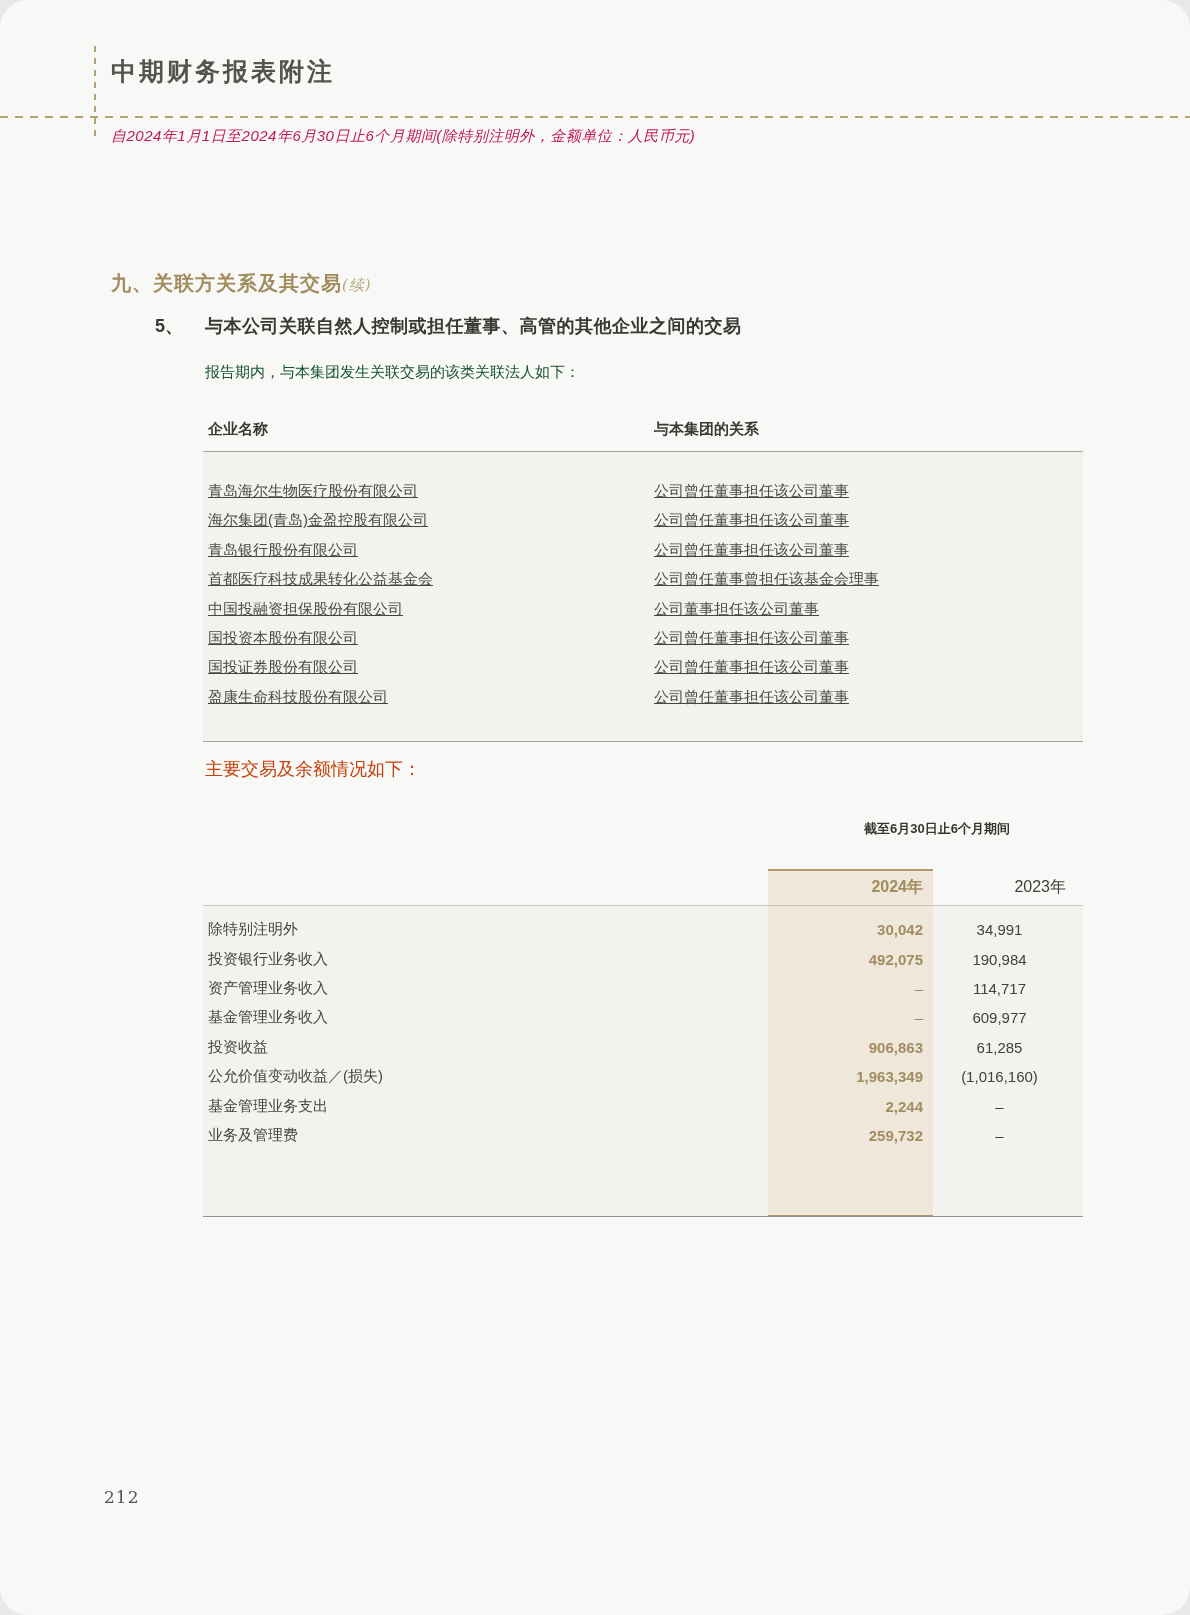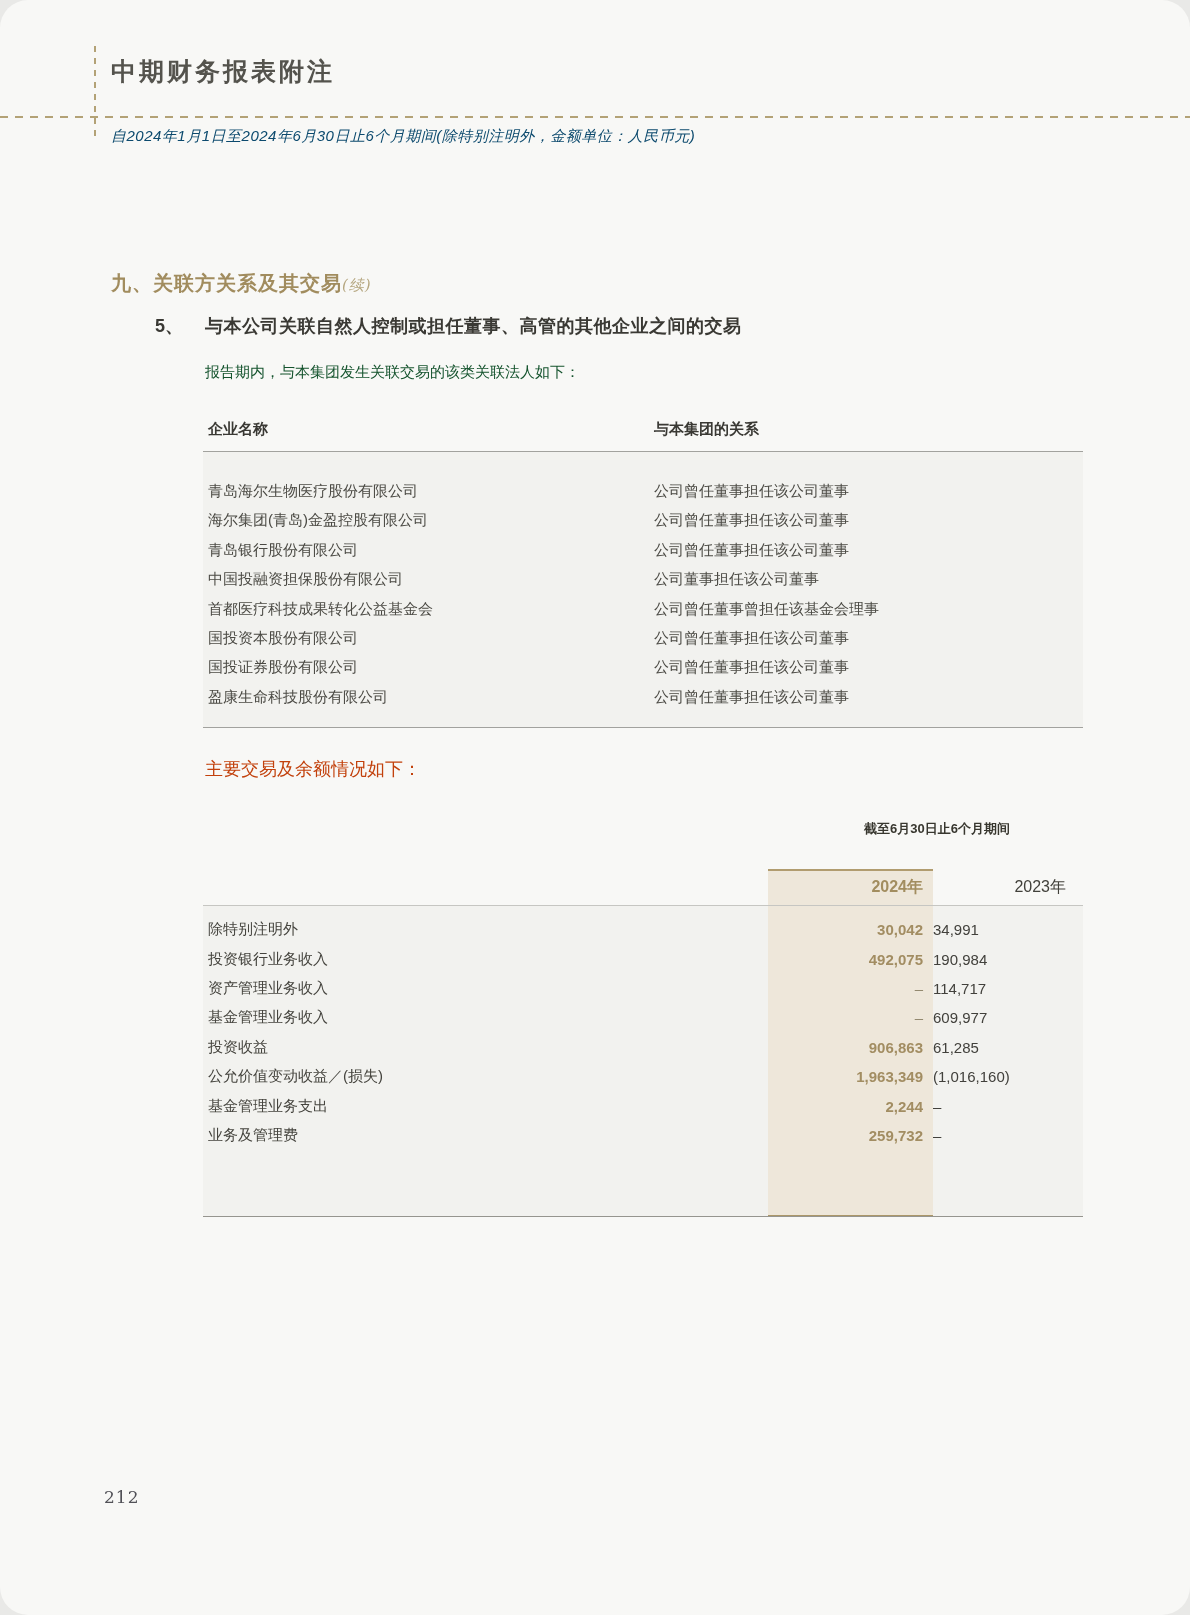--- a/index.html
+++ b/index.html
@@ -23,21 +23,21 @@
     position:absolute; left:0; top:116px; width:1190px; height:2px;
     background:repeating-linear-gradient(90deg,#b3a276 0 8px,transparent 8px 15px);
   }
   .doc-title {
     position:absolute; left:111px; top:55px;
     font-family:"DejaVu Serif","Liberation Serif",serif;
     font-size:25px; font-weight:bold; letter-spacing:3px; color:#54534d;
   }
   .doc-subtitle {
     position:absolute; left:111px; top:127px;
-    font-size:15px; font-style:italic; color:#0c4a6e; letter-spacing:0.5px;
+    font-size:15px; font-style:italic; color:#be185d; letter-spacing:0.5px;
   }
   .sec-heading {
     position:absolute; left:111px; top:270px;
     font-size:20px; font-weight:bold; color:#a18c5e; letter-spacing:1px;
   }
   .sec-heading .cont {
     font-size:15px; font-weight:normal; font-style:italic; color:#b5a67f;
     font-family:"DejaVu Serif","Liberation Serif",serif;
   }
   .sub-num {
@@ -50,22 +50,23 @@
   }
   .para-1 { position:absolute; left:205px; top:363px; font-size:15px; color:#14532d; }
   .para-2 { position:absolute; left:205px; top:757px; font-size:18px; color:#c2410c; }
 
   
   .tbl1 { position:absolute; left:203px; top:420px; width:880px; }
   .tbl1-head { display:flex; padding-bottom:12px; border-bottom:1px solid #a2a29e; }
   .tbl1-head .c1 { width:451px; padding-left:5px; font-size:15px; font-weight:bold; color:#3a3934; }
   .tbl1-head .c2 { flex:1; font-size:15px; font-weight:bold; color:#3a3934; }
   .tbl1-body {
-    background:#f2f2ef; padding:24px 0 16px 0;
+    background:#f2f2ef; padding:24px 0 30px 0;
     border-bottom:1px solid #a2a29e;
+    text-decoration:underline;
   }
   .tbl1-row { display:flex; line-height:29.4px; font-size:15px; color:#4b4a44; }
   .tbl1-row .c1 { width:451px; padding-left:5px; }
   .tbl1-row .c2 { flex:1; }
 
   
   .tbl2 { position:absolute; left:203px; top:812px; width:880px; height:405px; }
   .t2-band { position:absolute; left:0; top:94px; right:0; bottom:1px; background:#f2f2ef; z-index:0; }
   .t2-beige {
     position:absolute; left:565px; top:57px; width:165px; height:348px;
@@ -82,21 +83,21 @@
   }
   .t2-yearrow .sp { width:565px; }
   .y2024 { width:165px; text-align:right; padding-right:10px; font-size:16px; font-weight:bold; color:#a28d5f; }
   .y2023 { width:150px; text-align:right; padding-right:17px; font-size:16px; color:#42413b; }
   .t2-headline { position:absolute; left:0; top:93px; width:880px; height:1px; background:#c6c6c2; z-index:2; }
   .t2-rows { position:absolute; left:0; top:94px; width:880px; padding-top:9px; z-index:2; }
   .t2-row { display:flex; align-items:center; height:29.4px; font-size:15px; }
   .t2-row .lbl { width:565px; padding-left:5px; color:#45443e; }
   .t2-row .v24 { width:165px; text-align:right; padding-right:10px; font-weight:bold; color:#a28d62; }
   .t2-row .v24.dash { font-weight:normal; color:#93896f; }
-  .t2-row .v23 { width:150px; text-align:left; padding-right:17px; color:#42413c; }
+  .t2-row .v23 { width:150px; text-align:center; padding-right:17px; color:#42413c; }
   .t2-botline { position:absolute; left:0; bottom:0; width:880px; height:1px; background:#96958f; z-index:1; }
 
   .page-num {
     position:absolute; left:104px; top:1487px;
     font-family:"DejaVu Serif","Liberation Serif",serif;
     font-size:17px; color:#515157; letter-spacing:1px;
   }
 </style>
 </head>
 <body>
@@ -130,26 +131,26 @@
       </div>
       <div class="tbl1-row">
         <div class="c1">海尔集团(青岛)金盈控股有限公司</div>
         <div class="c2">公司曾任董事担任该公司董事</div>
       </div>
       <div class="tbl1-row">
         <div class="c1">青岛银行股份有限公司</div>
         <div class="c2">公司曾任董事担任该公司董事</div>
       </div>
       <div class="tbl1-row">
+        <div class="c1">首都医疗科技成果转化公益基金会</div>
+        <div class="c2">公司曾任董事曾担任该基金会理事</div>
+      </div>
+      <div class="tbl1-row">
         <div class="c1">中国投融资担保股份有限公司</div>
         <div class="c2">公司董事担任该公司董事</div>
-      </div>
-      <div class="tbl1-row">
-        <div class="c1">首都医疗科技成果转化公益基金会</div>
-        <div class="c2">公司曾任董事曾担任该基金会理事</div>
       </div>
       <div class="tbl1-row">
         <div class="c1">国投资本股份有限公司</div>
         <div class="c2">公司曾任董事担任该公司董事</div>
       </div>
       <div class="tbl1-row">
         <div class="c1">国投证券股份有限公司</div>
         <div class="c2">公司曾任董事担任该公司董事</div>
       </div>
       <div class="tbl1-row">

